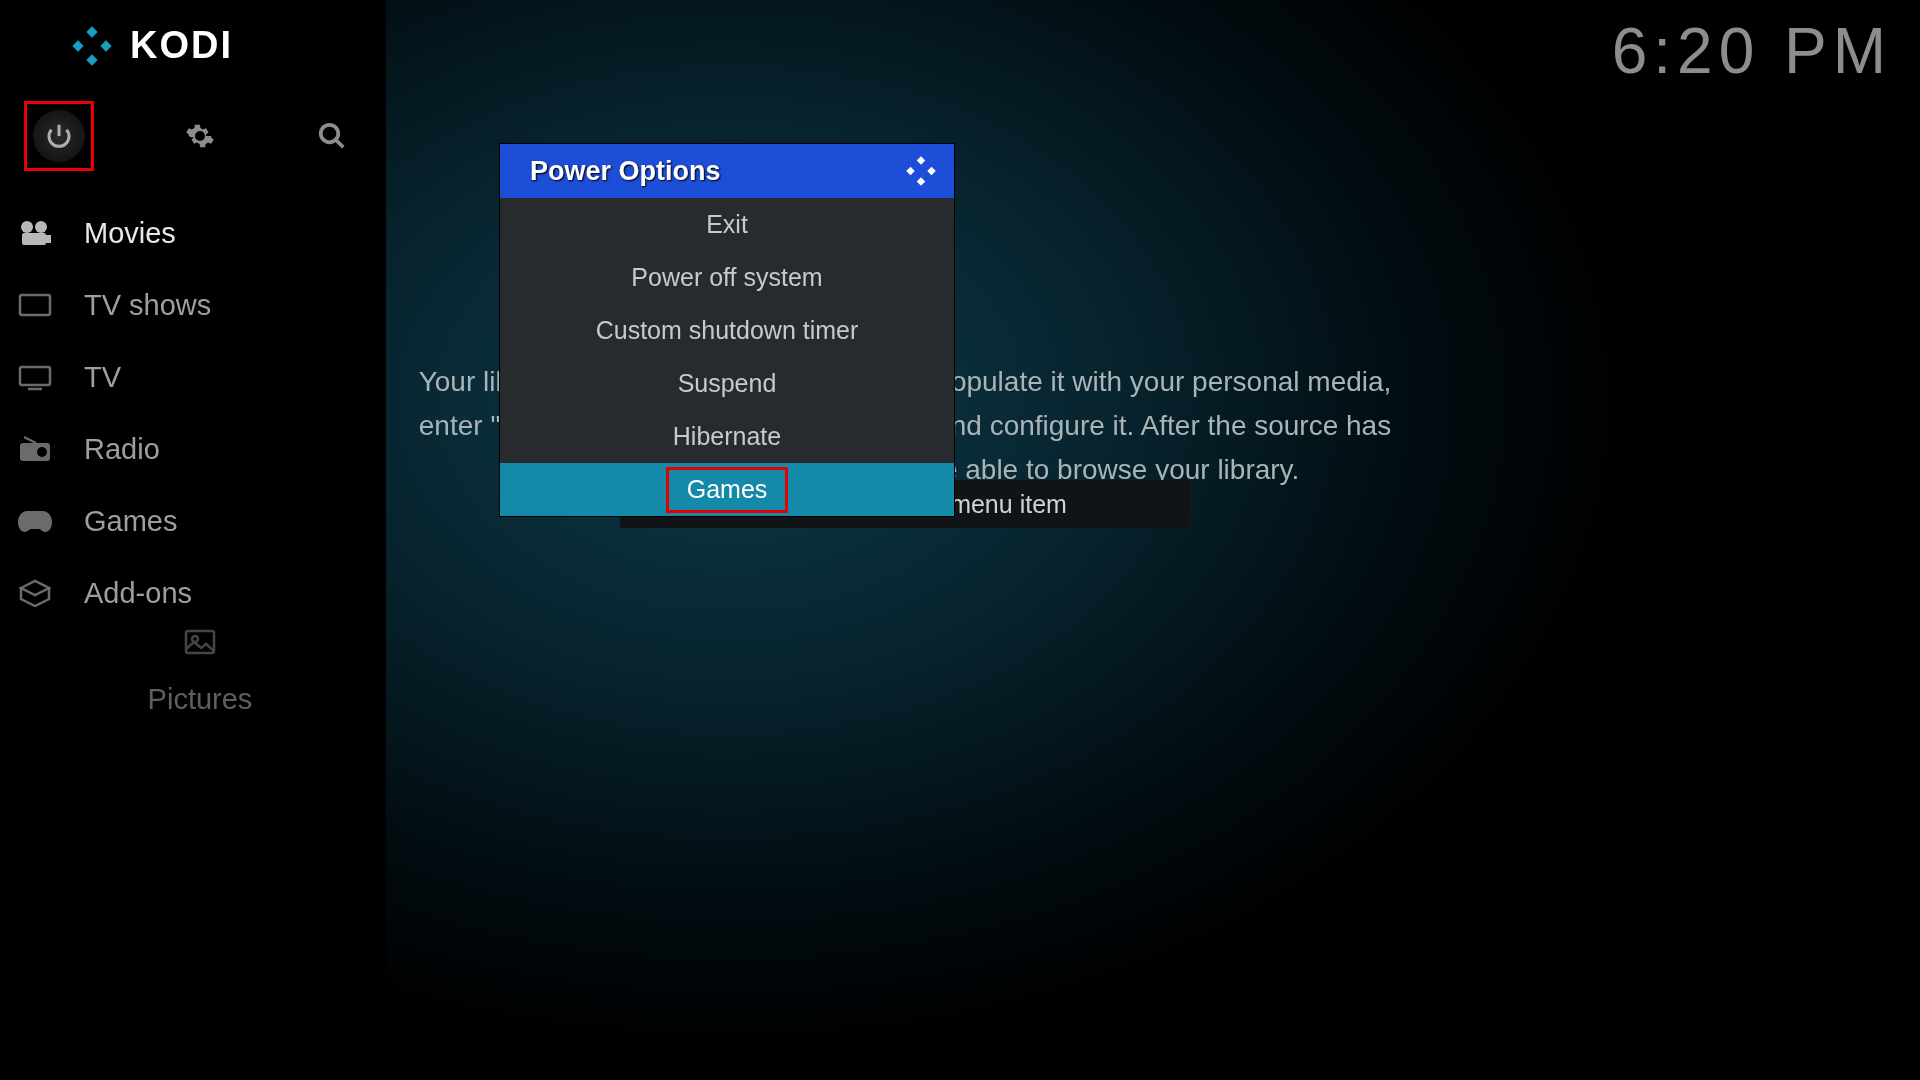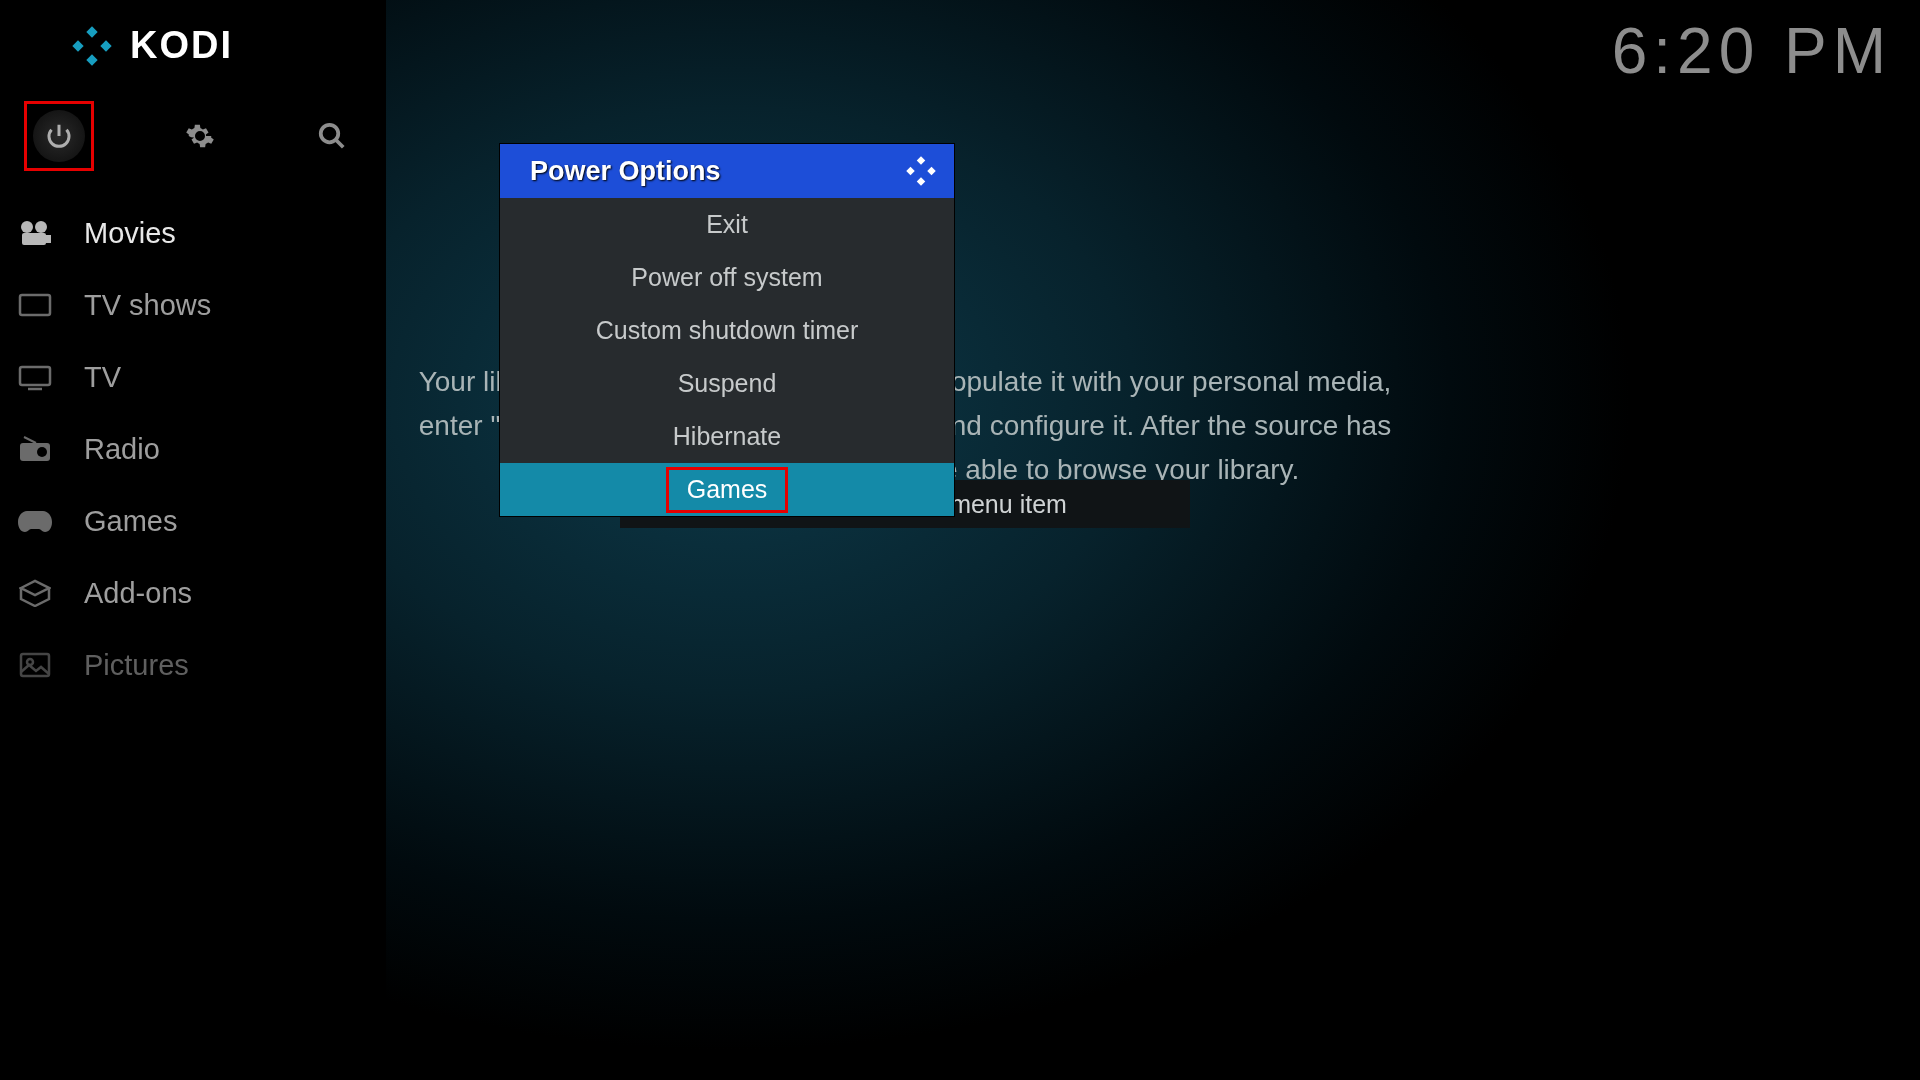--- a/index.html
+++ b/index.html
@@ -13,21 +13,21 @@
   .logo-row { display:flex; align-items:center; gap:18px; padding:24px 0 18px 72px; }
   .logo-row span { color:#fff; font-size:38px; font-weight:700; letter-spacing:2px; }
   .sys-icons { display:flex; gap:80px; padding:16px 0 26px 24px; align-items:center; }
   .sys-btn { width:52px; height:52px; border-radius:50%; display:flex; align-items:center; justify-content:center; }
   .sys-btn svg, .sys-btn .ico { color:#8d8d8d; }
   .power-active { background:radial-gradient(circle,#2a2a2a 0%,#151515 70%); }
   .red-box1 { border:3px solid #e60000; padding:6px; }
   .menu { list-style:none; padding:0 0 0 14px; }
   .menu li { display:flex; align-items:center; gap:28px; height:72px; color:#9e9e9e; font-size:29px; font-weight:400; }
   .menu li:first-child { color:#e8e8e8; }
-  .menu li:last-child { color:#5f5f5f; }
+  .menu li:last-child { color:#5f5f5f;flex-direction:column; }
   .mico { width:42px; display:flex; justify-content:center; color:#6b6b6b; }
   
   .clock { position:absolute; right:28px; top:14px; color:#8d8d8d; font-size:64px; font-weight:300; letter-spacing:6px; }
   
   .body-text { position:absolute; left:395px; top:360px; width:1020px; text-align:center; color:#a9b4b6; font-size:28px; line-height:44px; }
   .menu-btn { position:absolute; left:620px; top:480px; width:570px; height:48px; background:#101416; color:#cfd3d4; font-size:25px; display:flex; align-items:center; justify-content:center; }
   
   .dialog { position:absolute; left:500px; top:144px; width:454px; background:#272b2e; box-shadow:0 0 0 1px #000; }
   .dlg-head { height:54px; background:#1d4ed8; display:flex; align-items:center; justify-content:space-between; padding:0 18px 0 30px; }
   .dlg-title { color:#fff; font-size:27px; font-weight:700; text-shadow:1px 1px 2px #000; }

